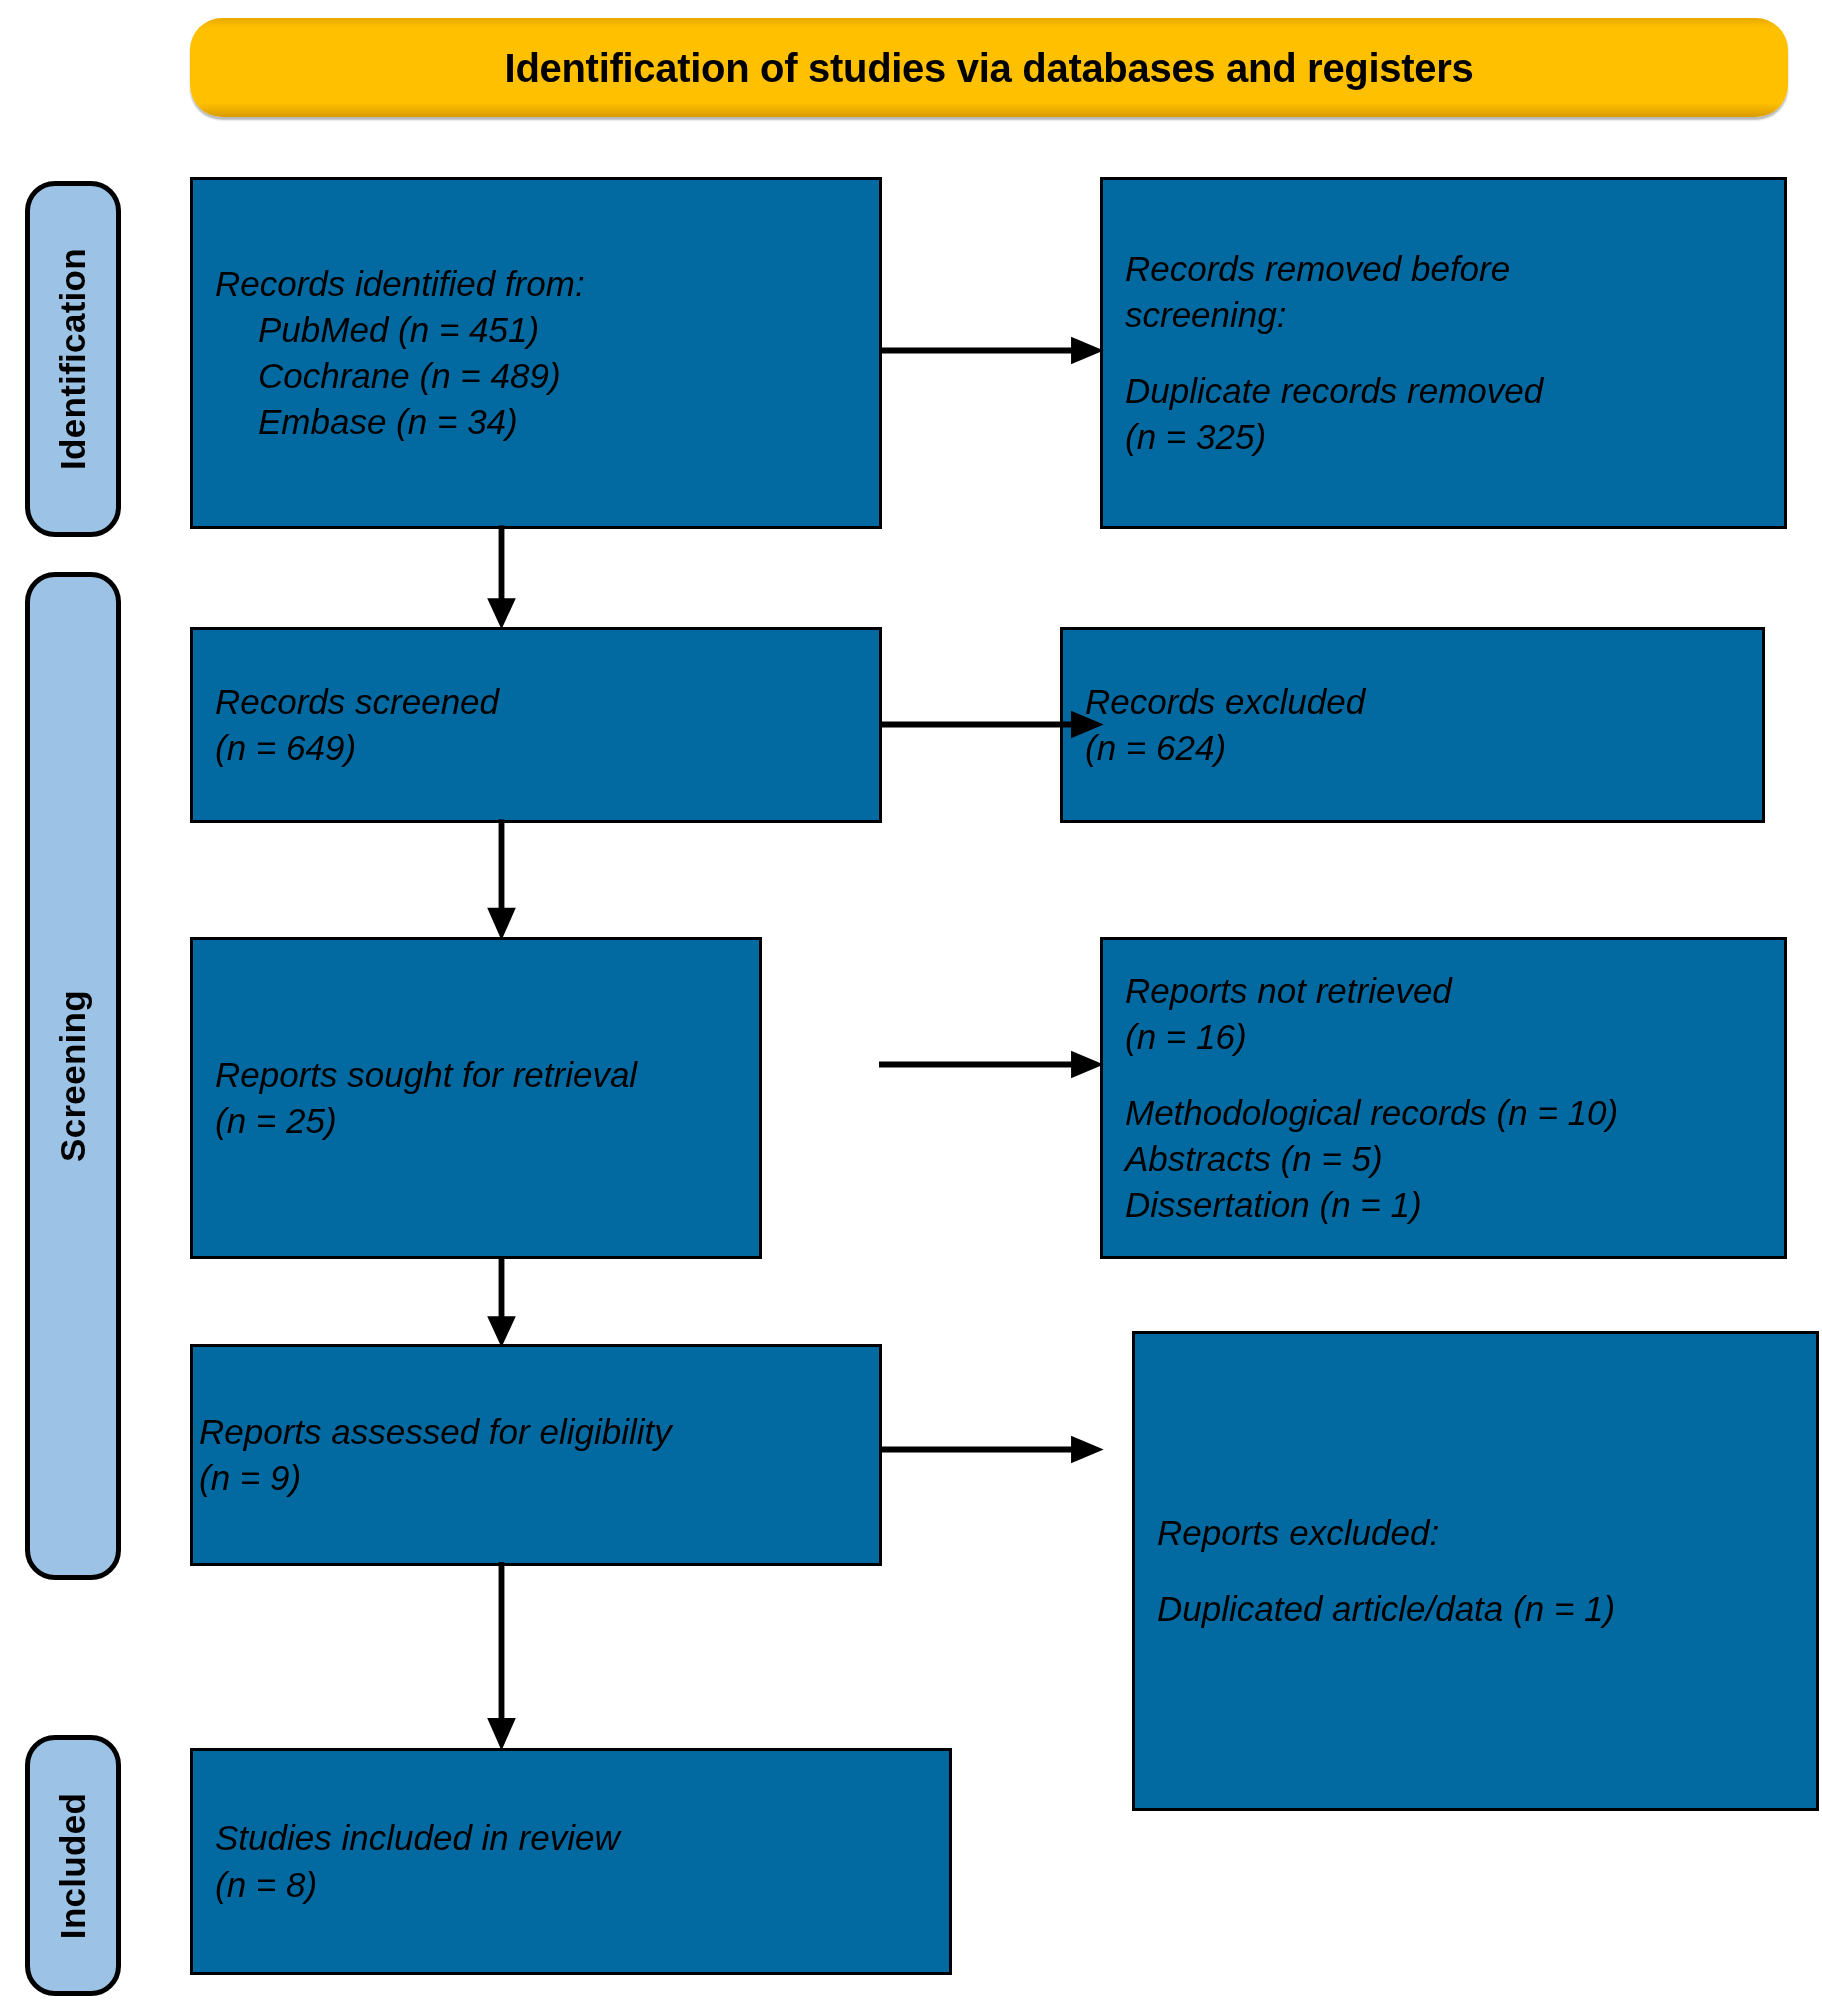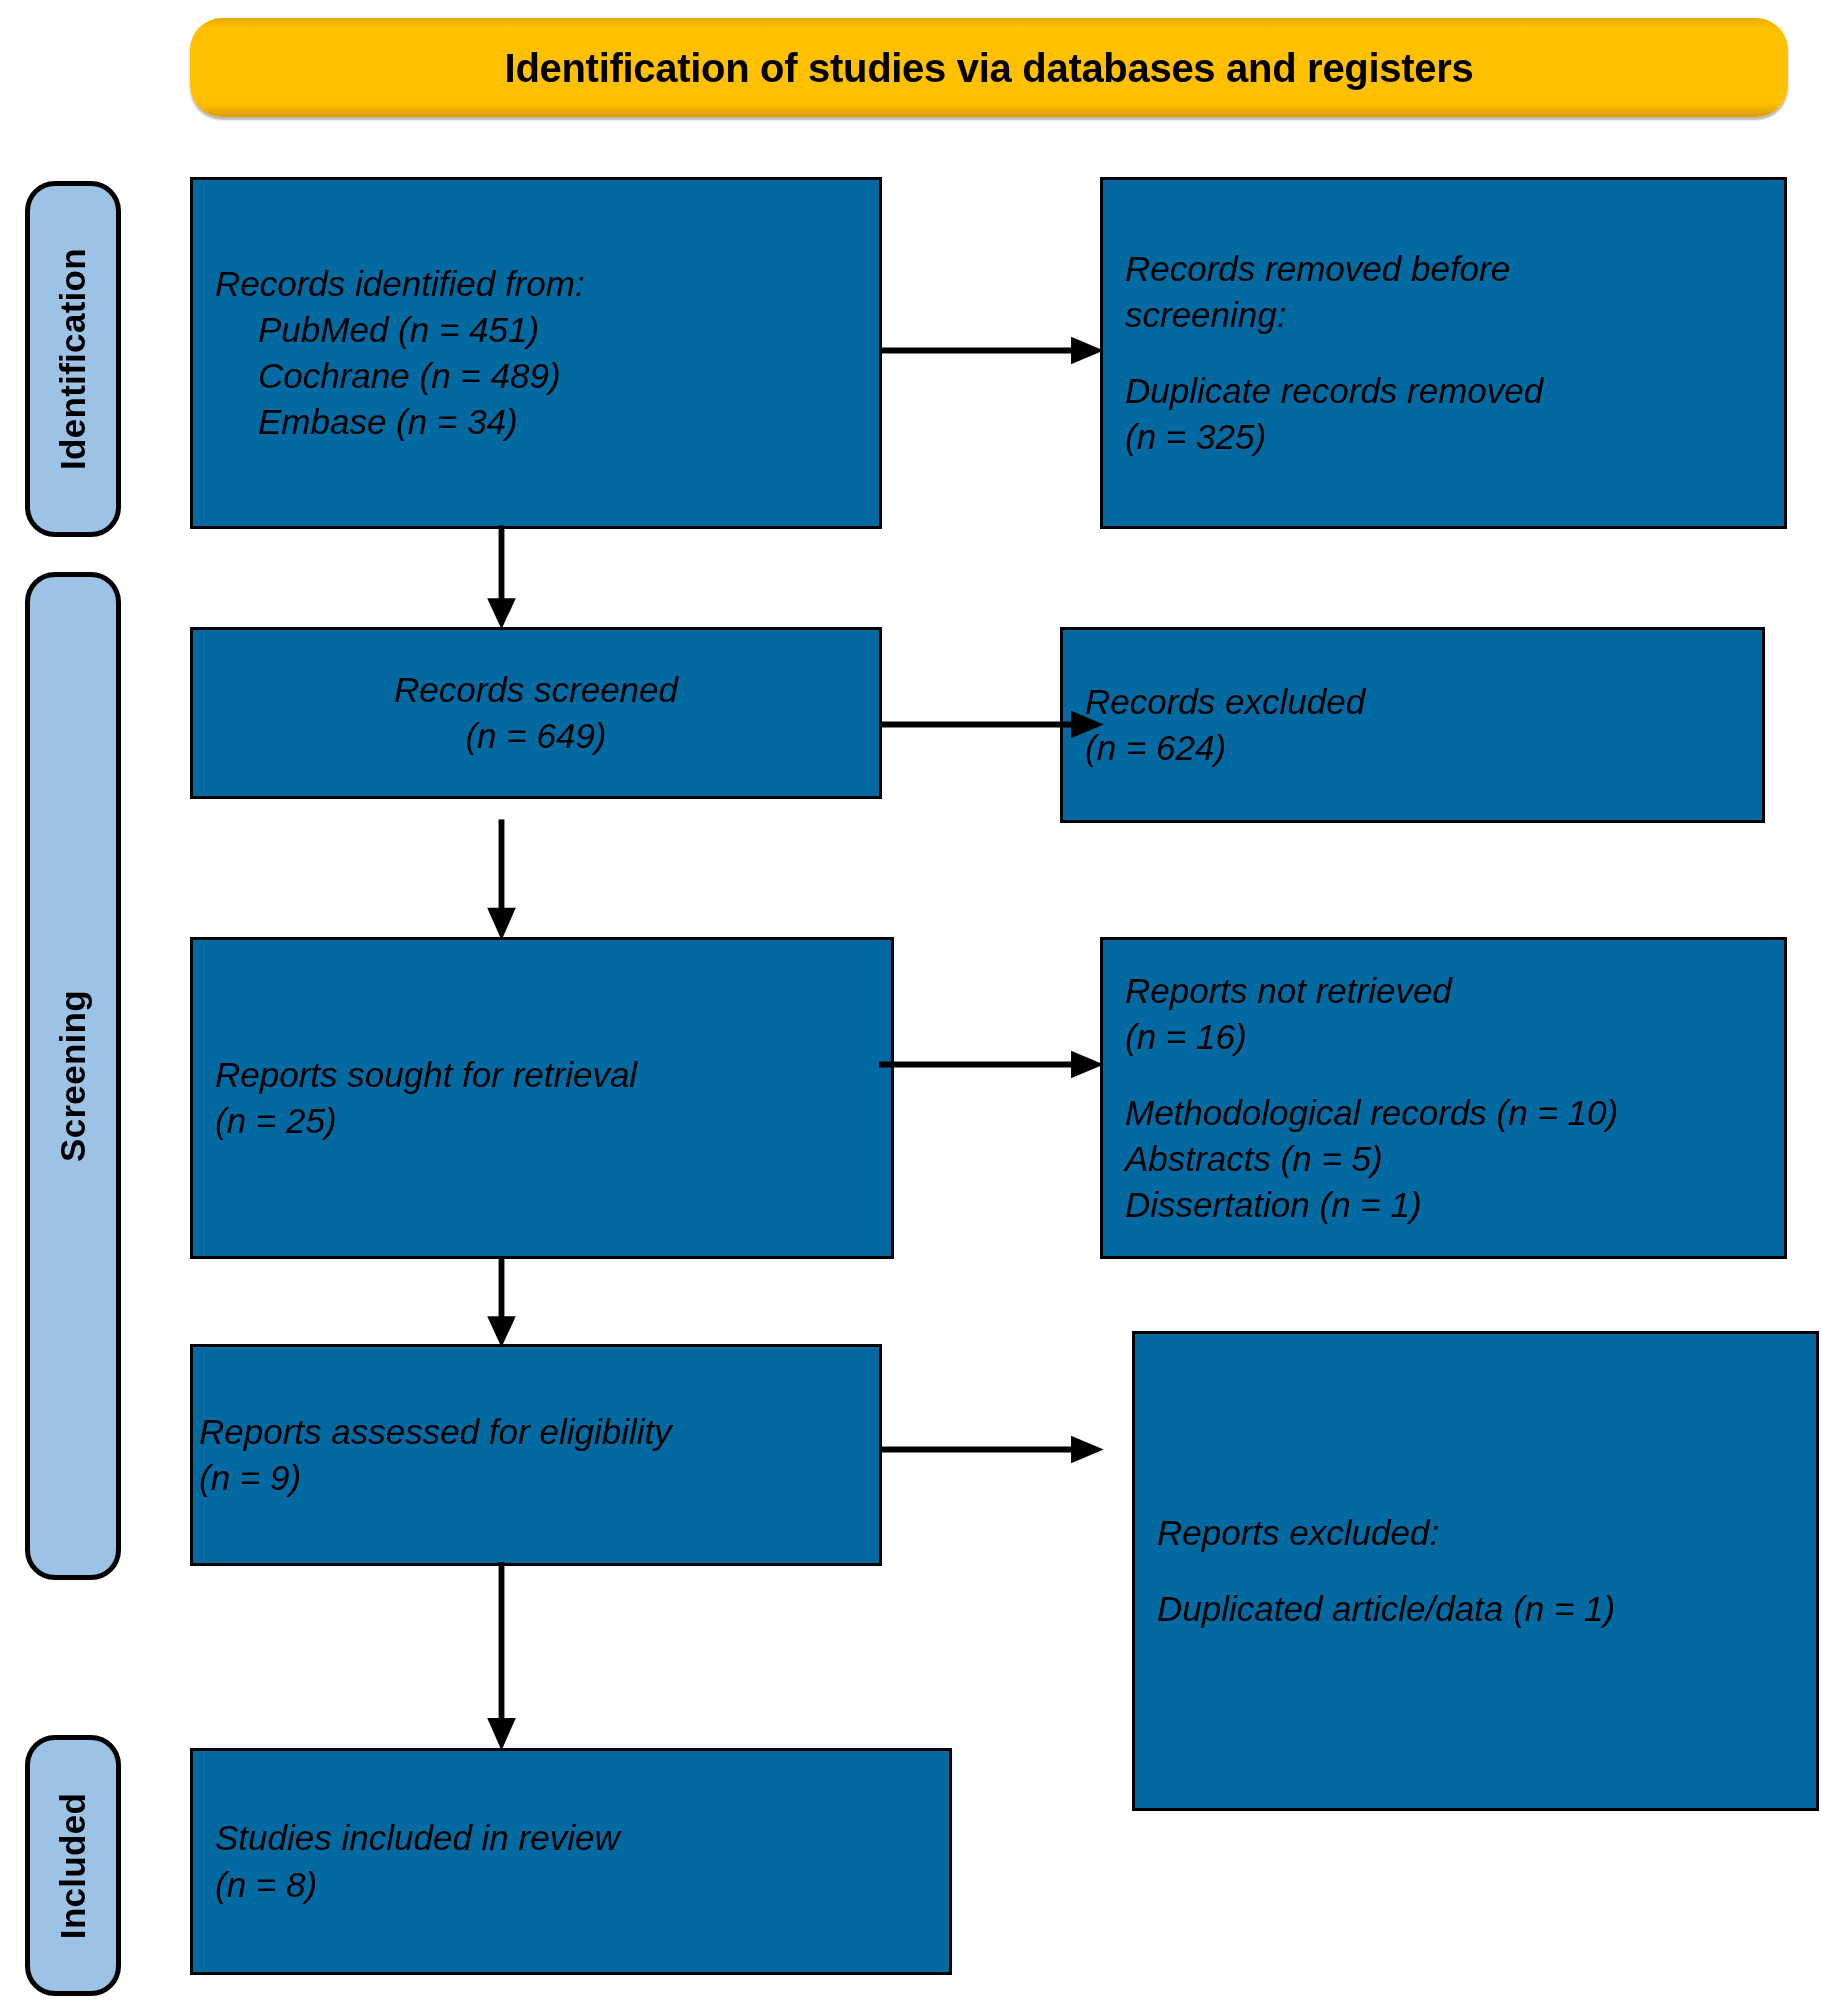--- a/index.html
+++ b/index.html
@@ -85,22 +85,22 @@
     font-size: 35px;
     color: #000000;
     line-height: 1.32;
     white-space: pre;
   }
   .flow-box .line.indent { padding-left: 43px; }
   .flow-box .spacer { height: 30px; }
 
   
   #box-identified      { left: 190px; top: 177px;  width: 692px; height: 352px; }
-  #box-screened        { left: 190px; top: 627px;  width: 692px; height: 172px; text-align: center; }
-  #box-sought          { left: 190px; top: 937px; width: 704px; height: 322px; }
+  #box-screened        { left: 190px; top: 627px;  width: 692px; height: 196px; }
+  #box-sought          { left: 190px; top: 937px; width: 572px; height: 322px; }
   #box-assessed        { left: 190px; top: 1344px; width: 692px; height: 222px; padding-left: 6px; }
   #box-included        { left: 190px; top: 1748px; width: 762px; height: 227px; }
 
   
   #box-removed         { left: 1100px; top: 177px;  width: 687px; height: 352px; }
   #box-excluded-recs   { left: 1060px; top: 627px;  width: 705px; height: 196px; }
   #box-not-retrieved   { left: 1100px; top: 937px; width: 687px; height: 322px; }
   #box-excluded-reps   { left: 1132px; top: 1331px; width: 687px; height: 480px; }
 
   

